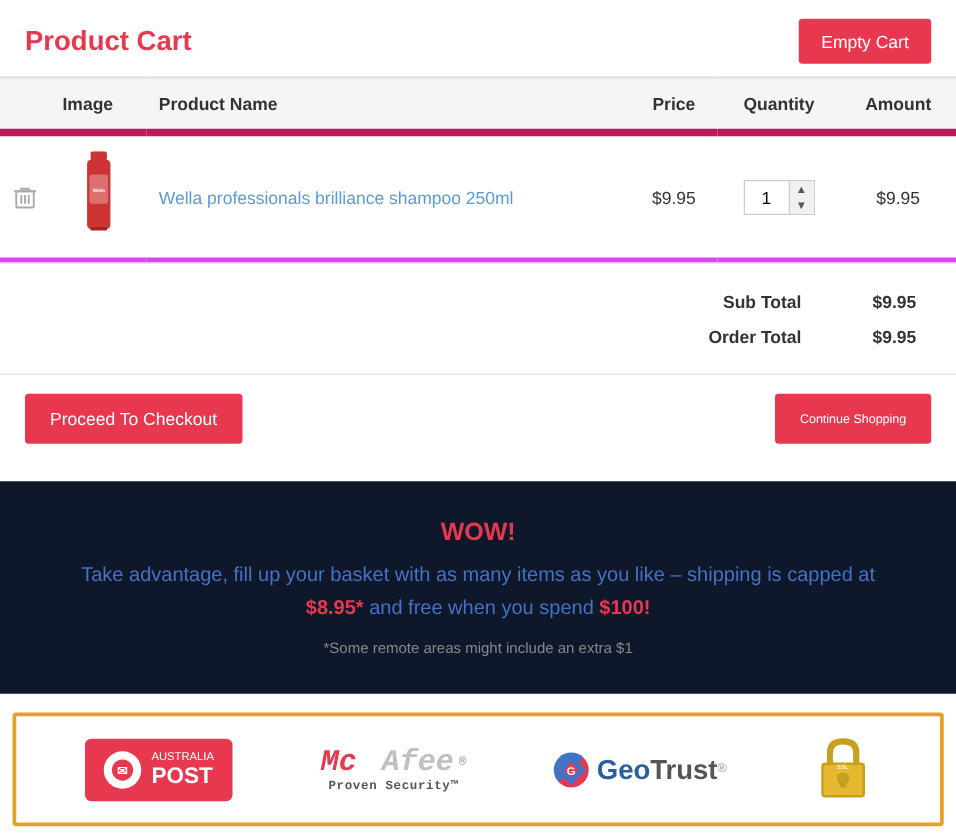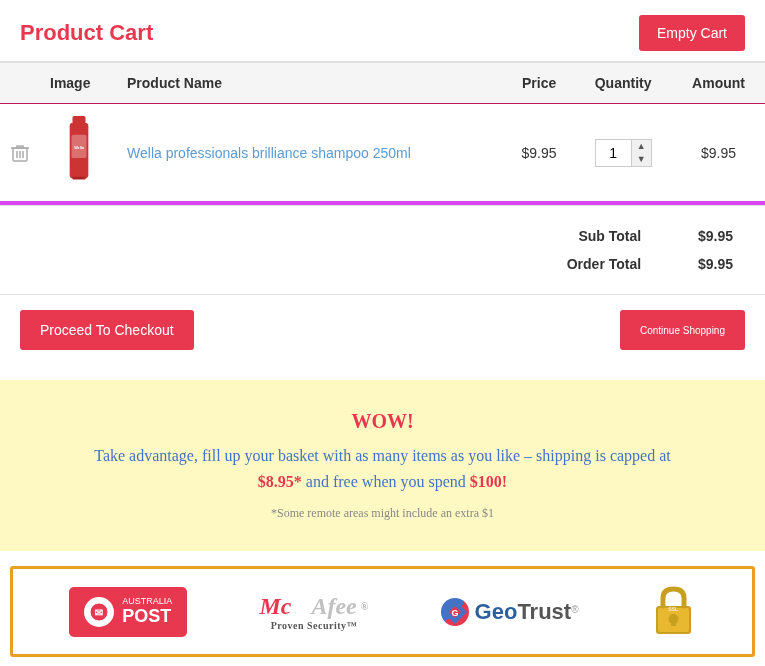--- a/index.html
+++ b/index.html
@@ -28,21 +28,21 @@
     }
 
     
     .cart-table {
       width: 100%;
       border-collapse: collapse;
       border-top: 2px solid #e0e0e0;
     }
     .cart-table thead tr {
       background: #f5f5f5;
-      border-bottom: 1px solid #be185d;
+      border-bottom: 6px solid #be185d;
     }
     .cart-table thead th {
       padding: 12px 10px;
       text-align: left;
       font-weight: bold;
       font-size: 14px;
       color: #333;
     }
     .cart-table thead th.price-col,
     .cart-table thead th.qty-col,
@@ -143,25 +143,24 @@
       color: #fff;
       border: none;
       padding: 12px 20px;
       font-size: 10px;
       cursor: pointer;
       border-radius: 3px;
     }
 
     
     .promo-banner {
-      background: #fef9c3;
+      background: #0f172a;
       padding: 30px 40px;
       text-align: center;
       margin-top: 10px;
-      font-family: Liberation Serif, serif;
     }
     .promo-wow {
       color: #e8384f;
       font-size: 20px;
       font-weight: bold;
       margin-bottom: 10px;
     }
     .promo-text {
       color: #4472c4;
       font-size: 16px;
@@ -207,21 +206,21 @@
       display: flex;
       align-items: center;
       justify-content: center;
       font-size: 18px;
     }
     .ap-text { line-height: 1.1; }
     .ap-small { font-size: 9px; font-weight: normal; }
     .ap-large { font-size: 18px; font-weight: bold; }
 
     
-    .mcafee-badge { text-align: center; font-family: Liberation Serif, serif; }
+    .mcafee-badge { text-align: center; font-family: Liberation Mono, monospace; }
     .mcafee-top { display: flex; align-items: center; gap: 4px; }
     .mcafee-mc { color: #e8384f; font-size: 24px; font-weight: 900; font-style: italic; }
     .mcafee-afee { color: #c0c0c0; font-size: 24px; font-weight: 900; font-style: italic; margin-left: 16px; }
     .mcafee-r { font-size: 10px; color: #999; vertical-align: super; }
     .mcafee-sub { color: #555; font-size: 10px; font-weight: bold; letter-spacing: 0.5px; }
 
     
     .geotrust-badge { display: flex; align-items: center; gap: 6px; }
     .geo-icon {
       width: 28px; height: 28px;

